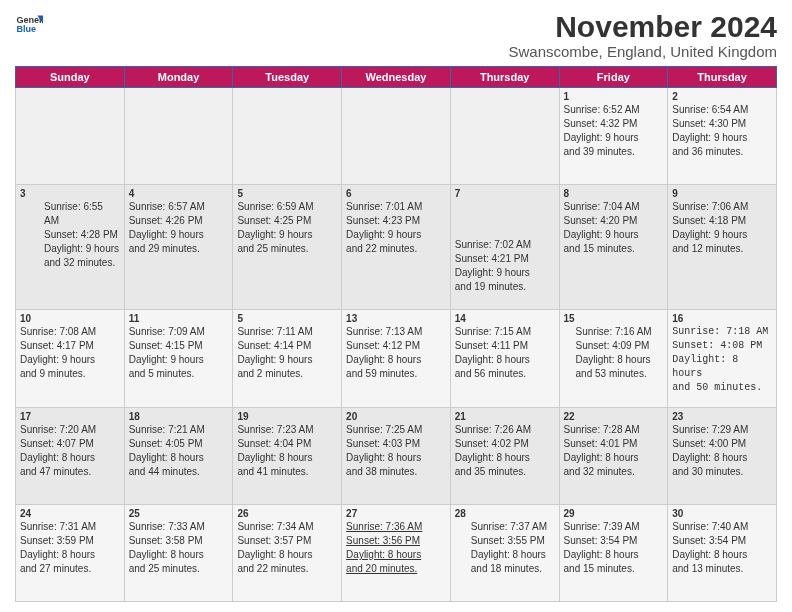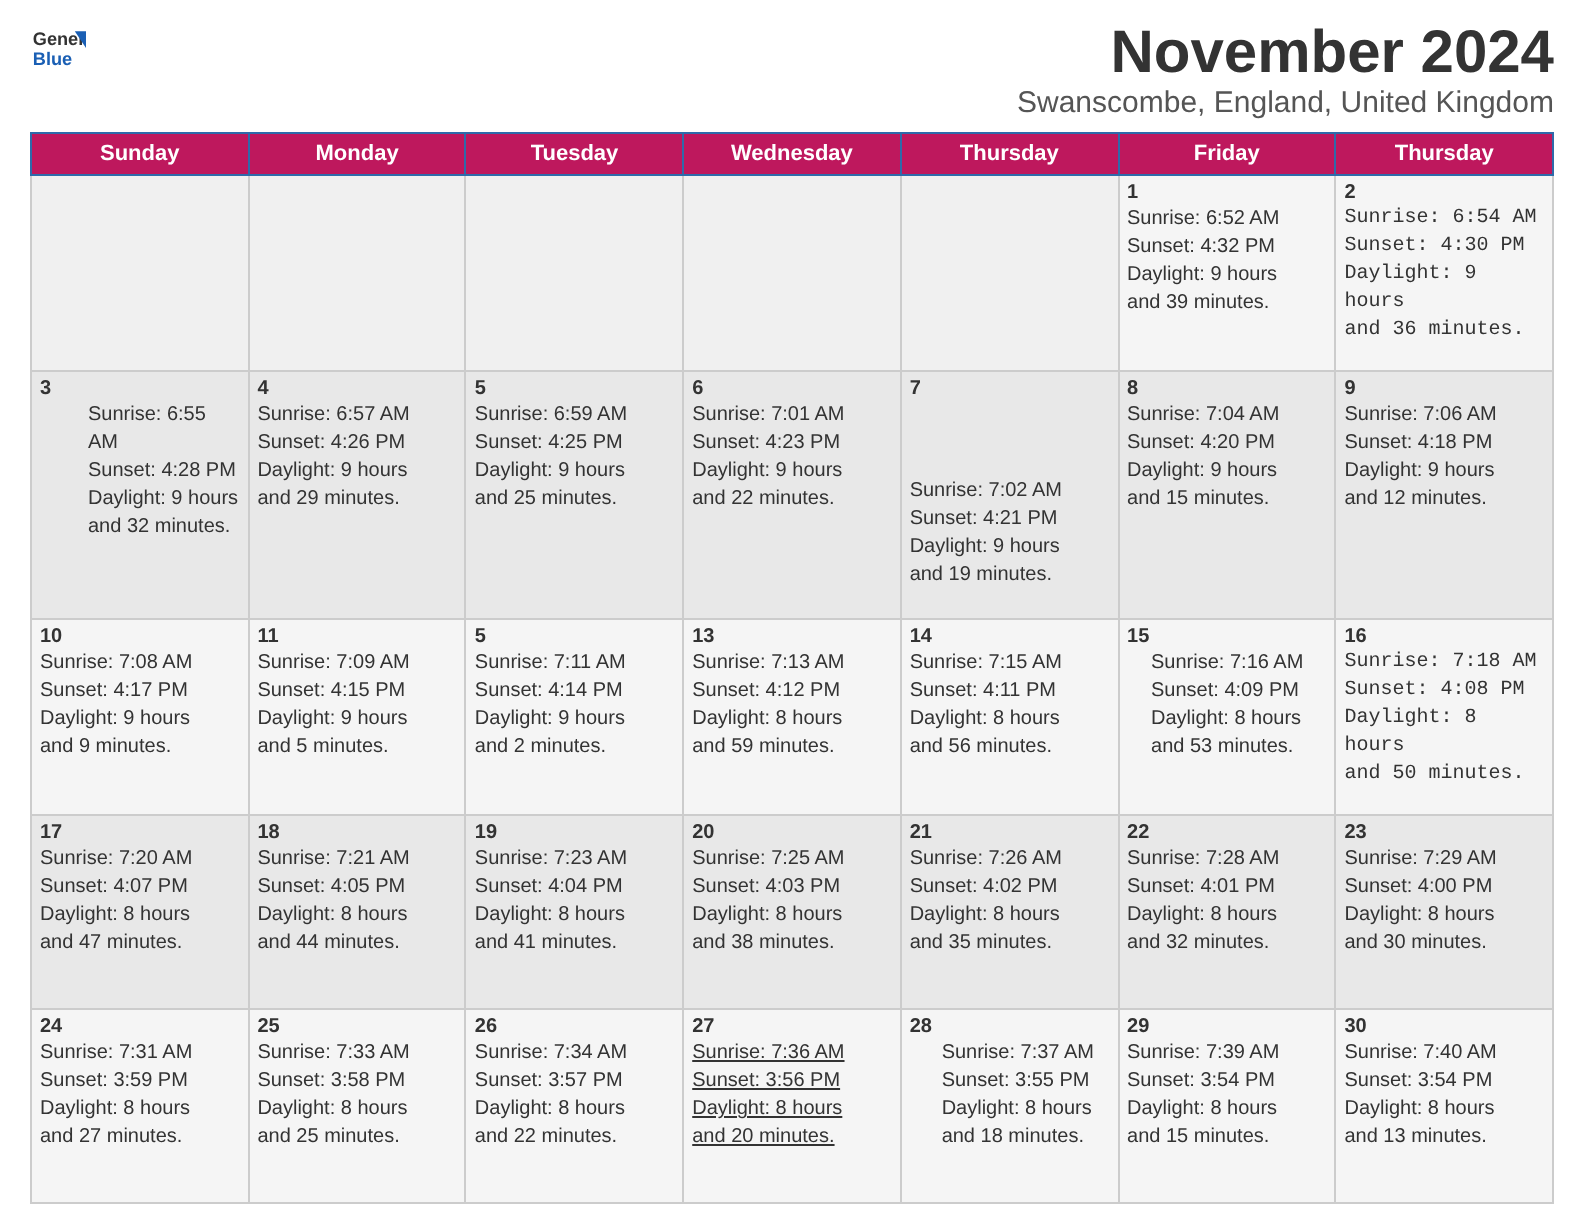--- a/index.html
+++ b/index.html
@@ -131,21 +131,21 @@
           <td class="empty-cell"></td>
           <td>
             <span class="day-num">1</span>
             <div class="day-info" style="white-space: pre-line;">Sunrise: 6:52 AM
 Sunset: 4:32 PM
 Daylight: 9 hours
 and 39 minutes.</div>
           </td>
           <td>
             <span class="day-num">2</span>
-            <div class="day-info" style="white-space: pre-line; font-family: Liberation Mono, monospace;">Sunrise: 6:54 AM
+            <div class="day-info" style="white-space: pre-line;">Sunrise: 6:54 AM
 Sunset: 4:30 PM
 Daylight: 9 hours
 and 36 minutes.</div>
           </td>
         </tr>
         <tr>
           <td>
             <span class="day-num">3</span>
             <div class="day-info" style="white-space: pre-line; margin-left: 24px;">Sunrise: 6:55 AM
 Sunset: 4:28 PM

